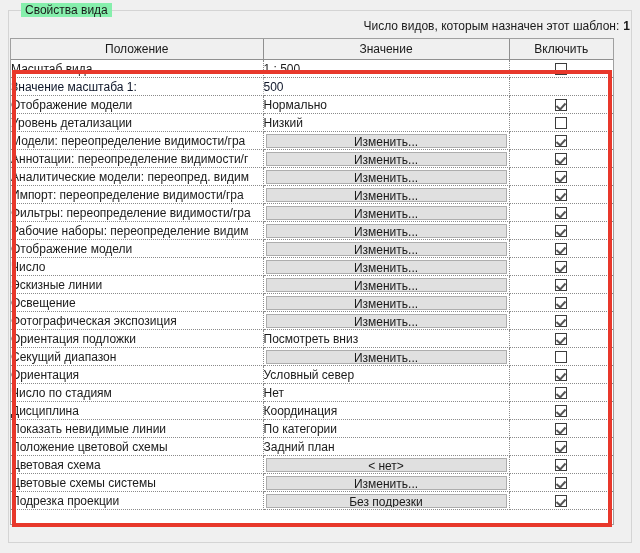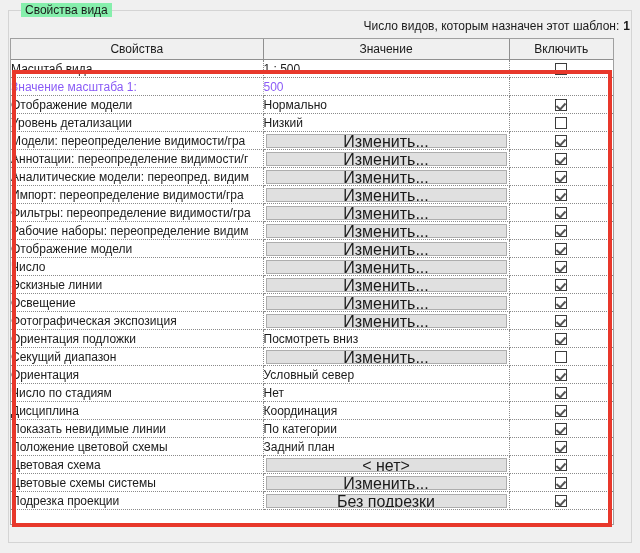--- a/index.html
+++ b/index.html
@@ -109,34 +109,34 @@
   }
   .cell-value {
     padding-left: 4px;
   }
   .cell-enable {
     text-align: center;
   }
 
   tr.disabled .cell-param,
   tr.disabled .cell-value {
-    color: #8b5cf6;
+    color: #0f172a;
   }
   tr.disabled .cell-param { border-right: 1px dotted #b5b5b5; }
 
   
   .value-button {
     display: block;
     margin: 1px 2px 1px 2px;
     height: 14px;
     line-height: 14px;
     background: #e0e0e0;
     border: 1px solid #adadad;
     text-align: center;
-    font-size: 16px;
+    font-size: 12px;
     color: #1a1a1a;
     box-sizing: border-box;
     overflow: hidden;
     white-space: nowrap;
   }
 
   
   .cb {
     display: inline-block;
     width: 12px;
@@ -190,21 +190,21 @@
 
 <div class="table-wrap">
   <table class="grid">
     <colgroup>
       <col class="c-param">
       <col class="c-value">
       <col class="c-enable">
     </colgroup>
     <thead>
       <tr>
-        <th>Свойства</th>
+        <th>Положение</th>
         <th>Значение</th>
         <th>Включить</th>
       </tr>
     </thead>
     <tbody id="grid-body">
         <tr>
           <td class="cell-param">Масштаб вида</td>
           <td class="cell-value">1 : 500</td>
           <td class="cell-enable"><span class="cb"></span></td>
         </tr>

